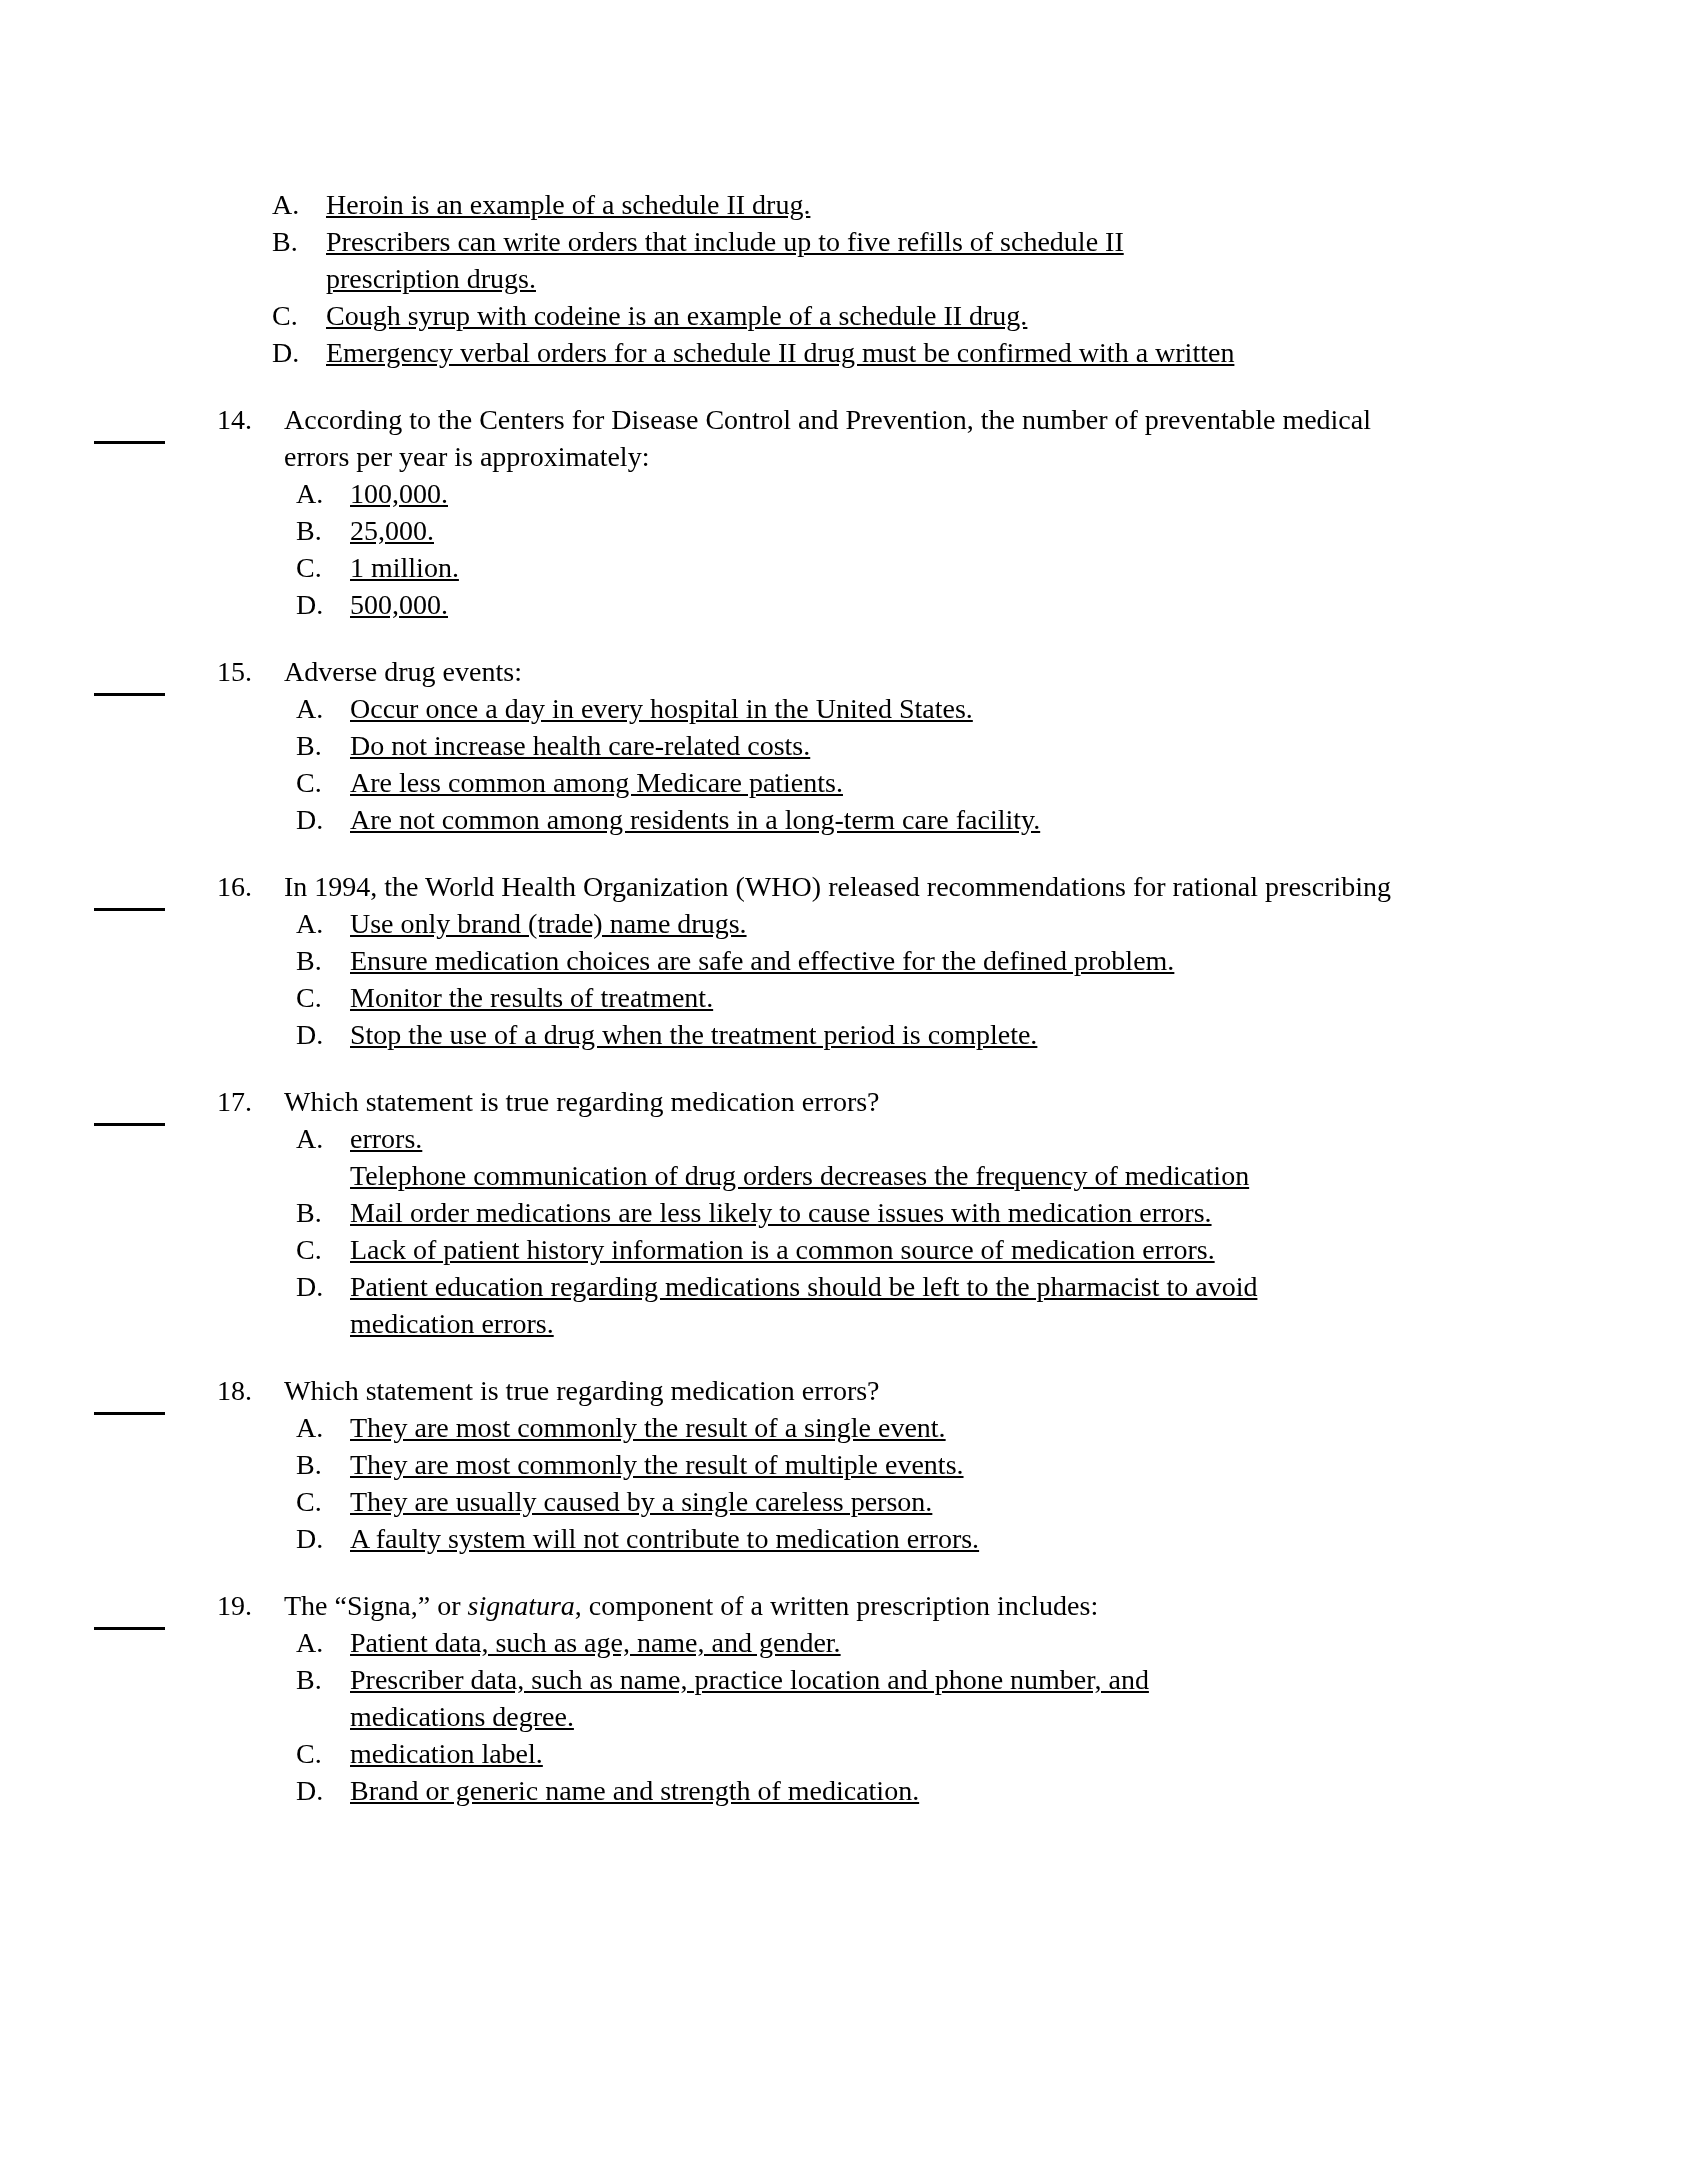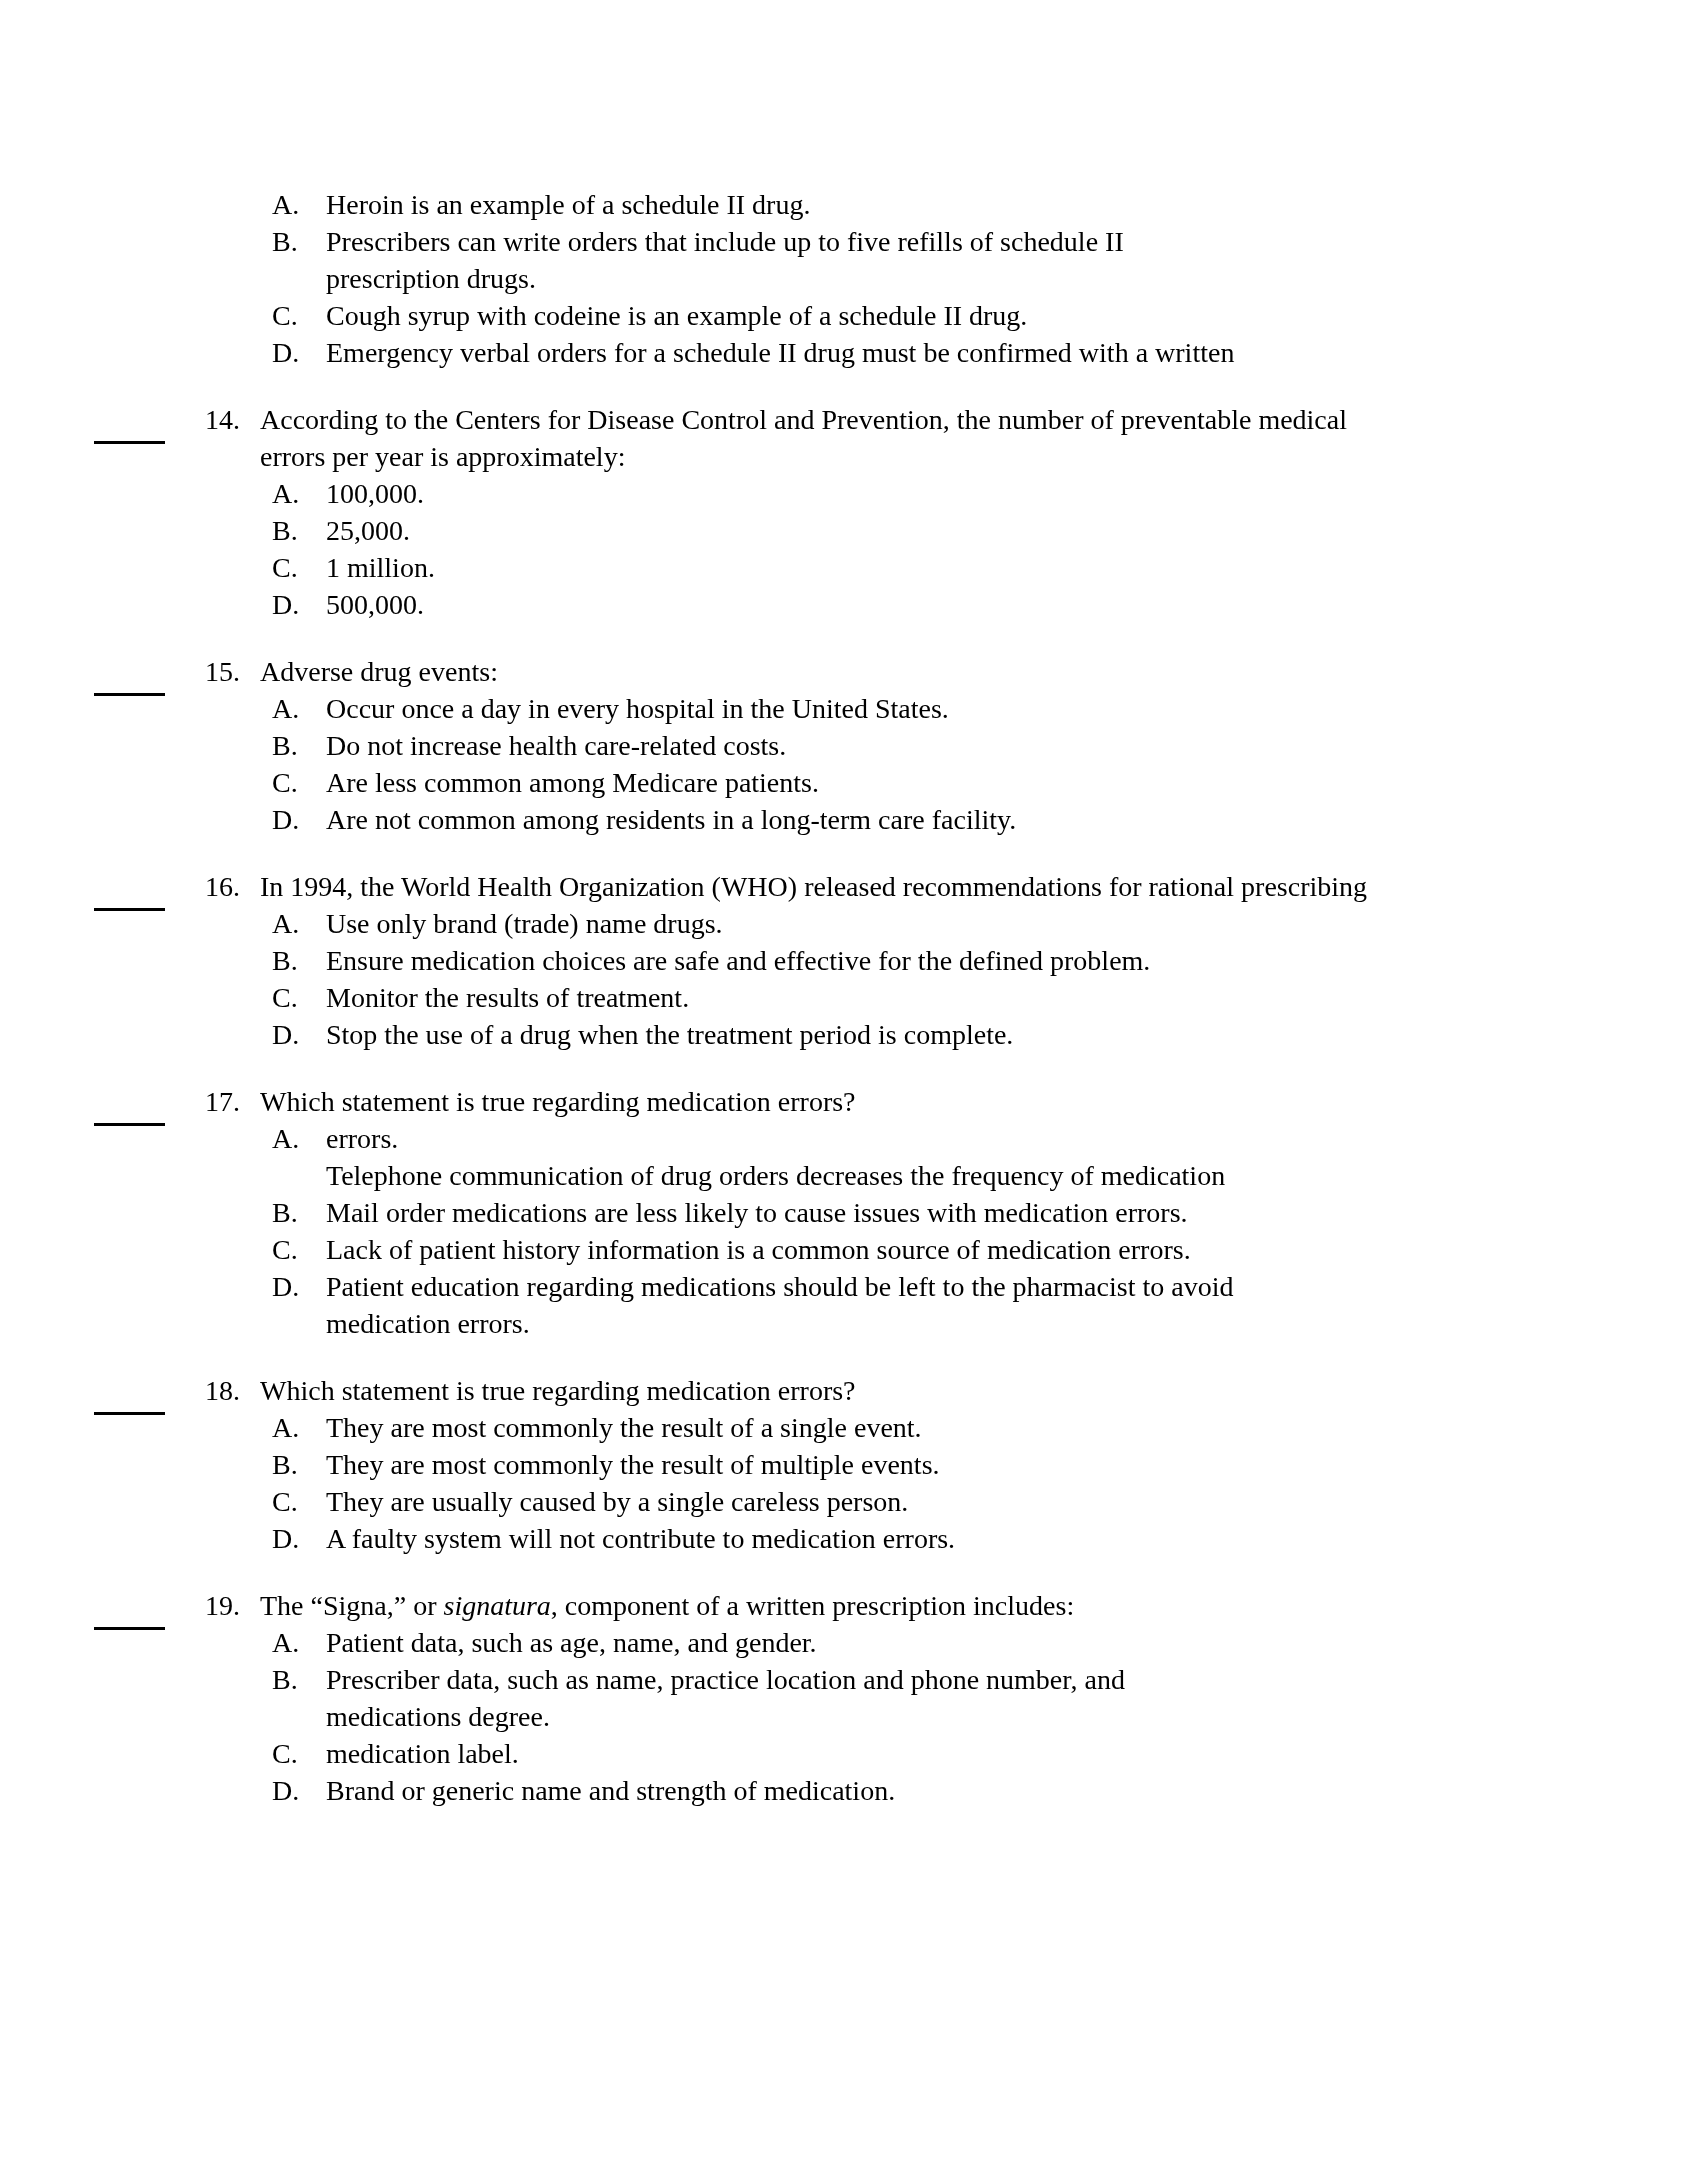--- a/index.html
+++ b/index.html
@@ -25,20 +25,21 @@
   }
   .content {
     padding: 186px 0 0 94px;
   }
   .question {
     display: flex;
     align-items: flex-start;
   }
   .question + .question {
     margin-top: 30px;
+    gap: 12px;
   }
   .col-blank {
     width: 111px;
     flex: none;
     position: relative;
     align-self: stretch;
   }
   .blank-line {
     position: absolute;
     left: 0;
@@ -67,20 +68,21 @@
   }
   .opt-letter {
     width: 54px;
     flex: none;
     line-height: 37px;
     white-space: nowrap;
   }
   .opt-text {
     flex: 1;
     min-width: 0;
+    text-decoration: underline;
   }
   .italic {
     font-style: italic;
     margin-top: 21px;
   }
 </style>
 </head>
 <body>
 
 <div class="page">

